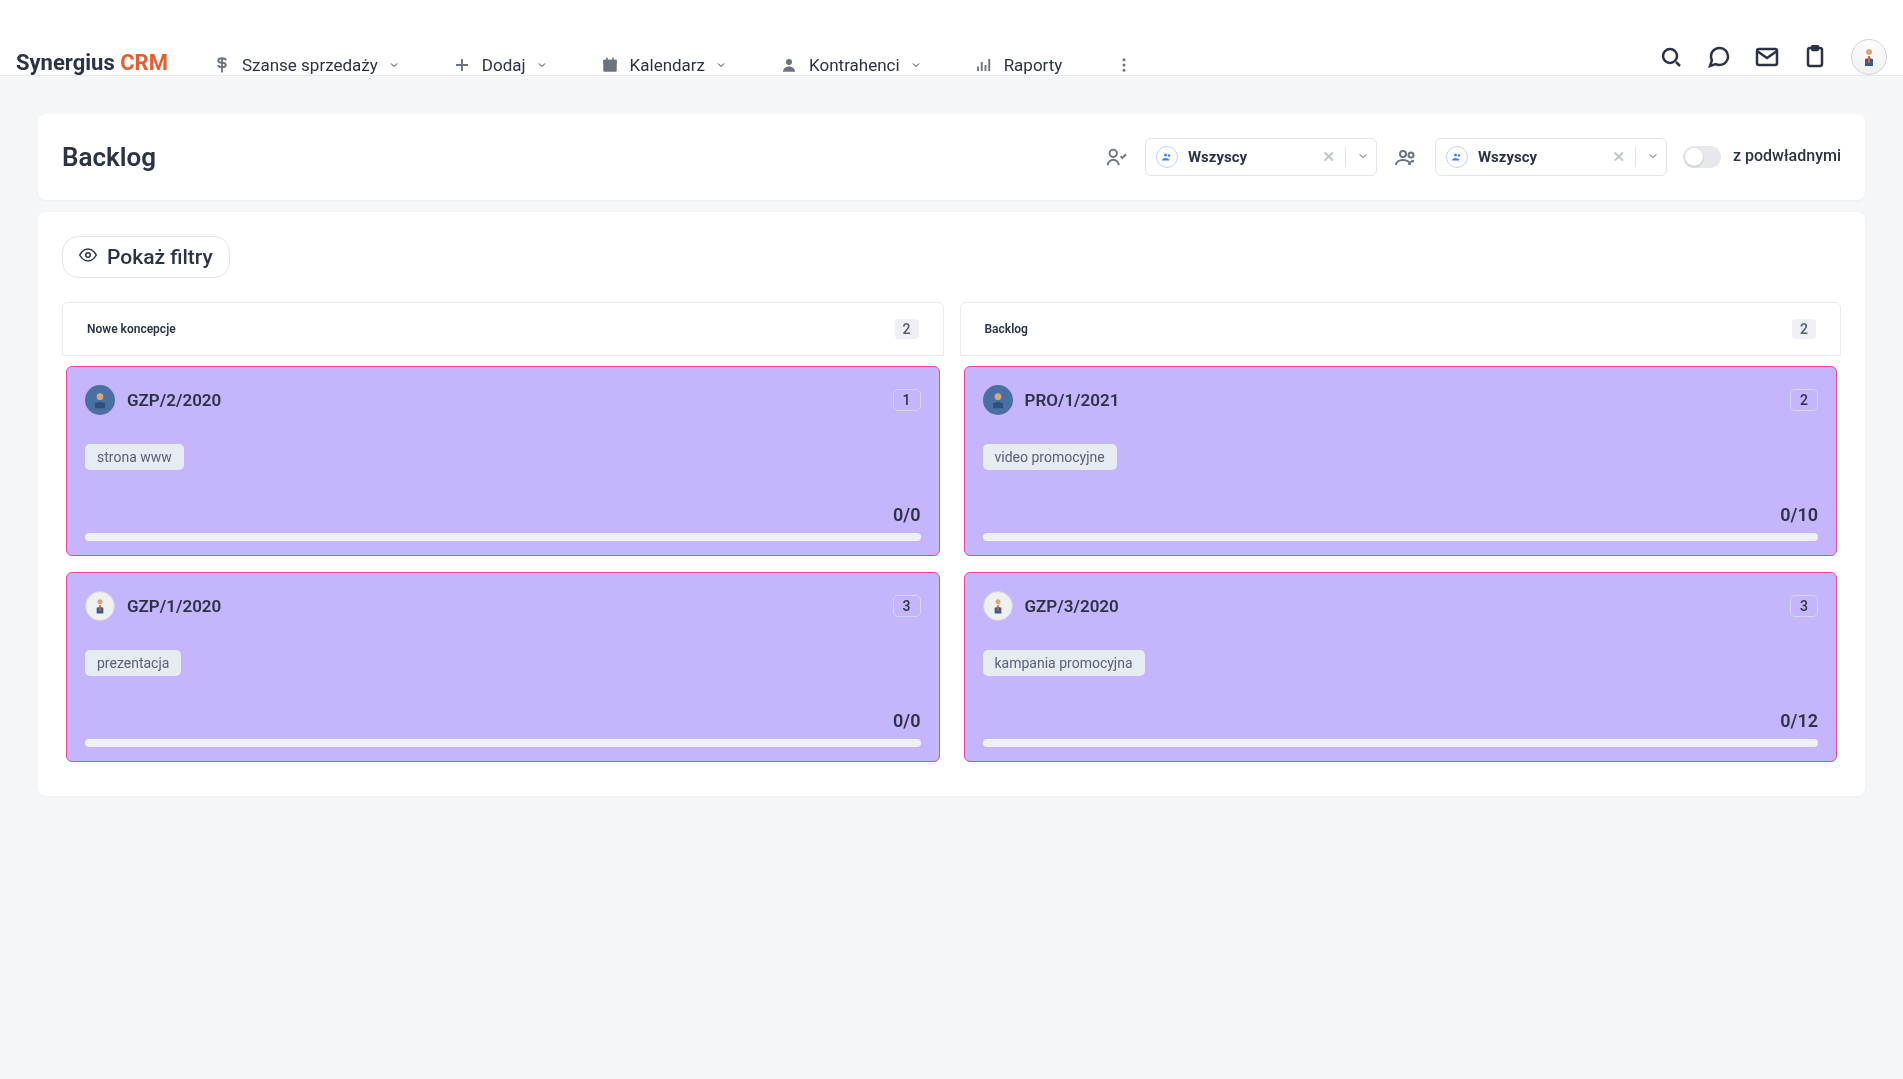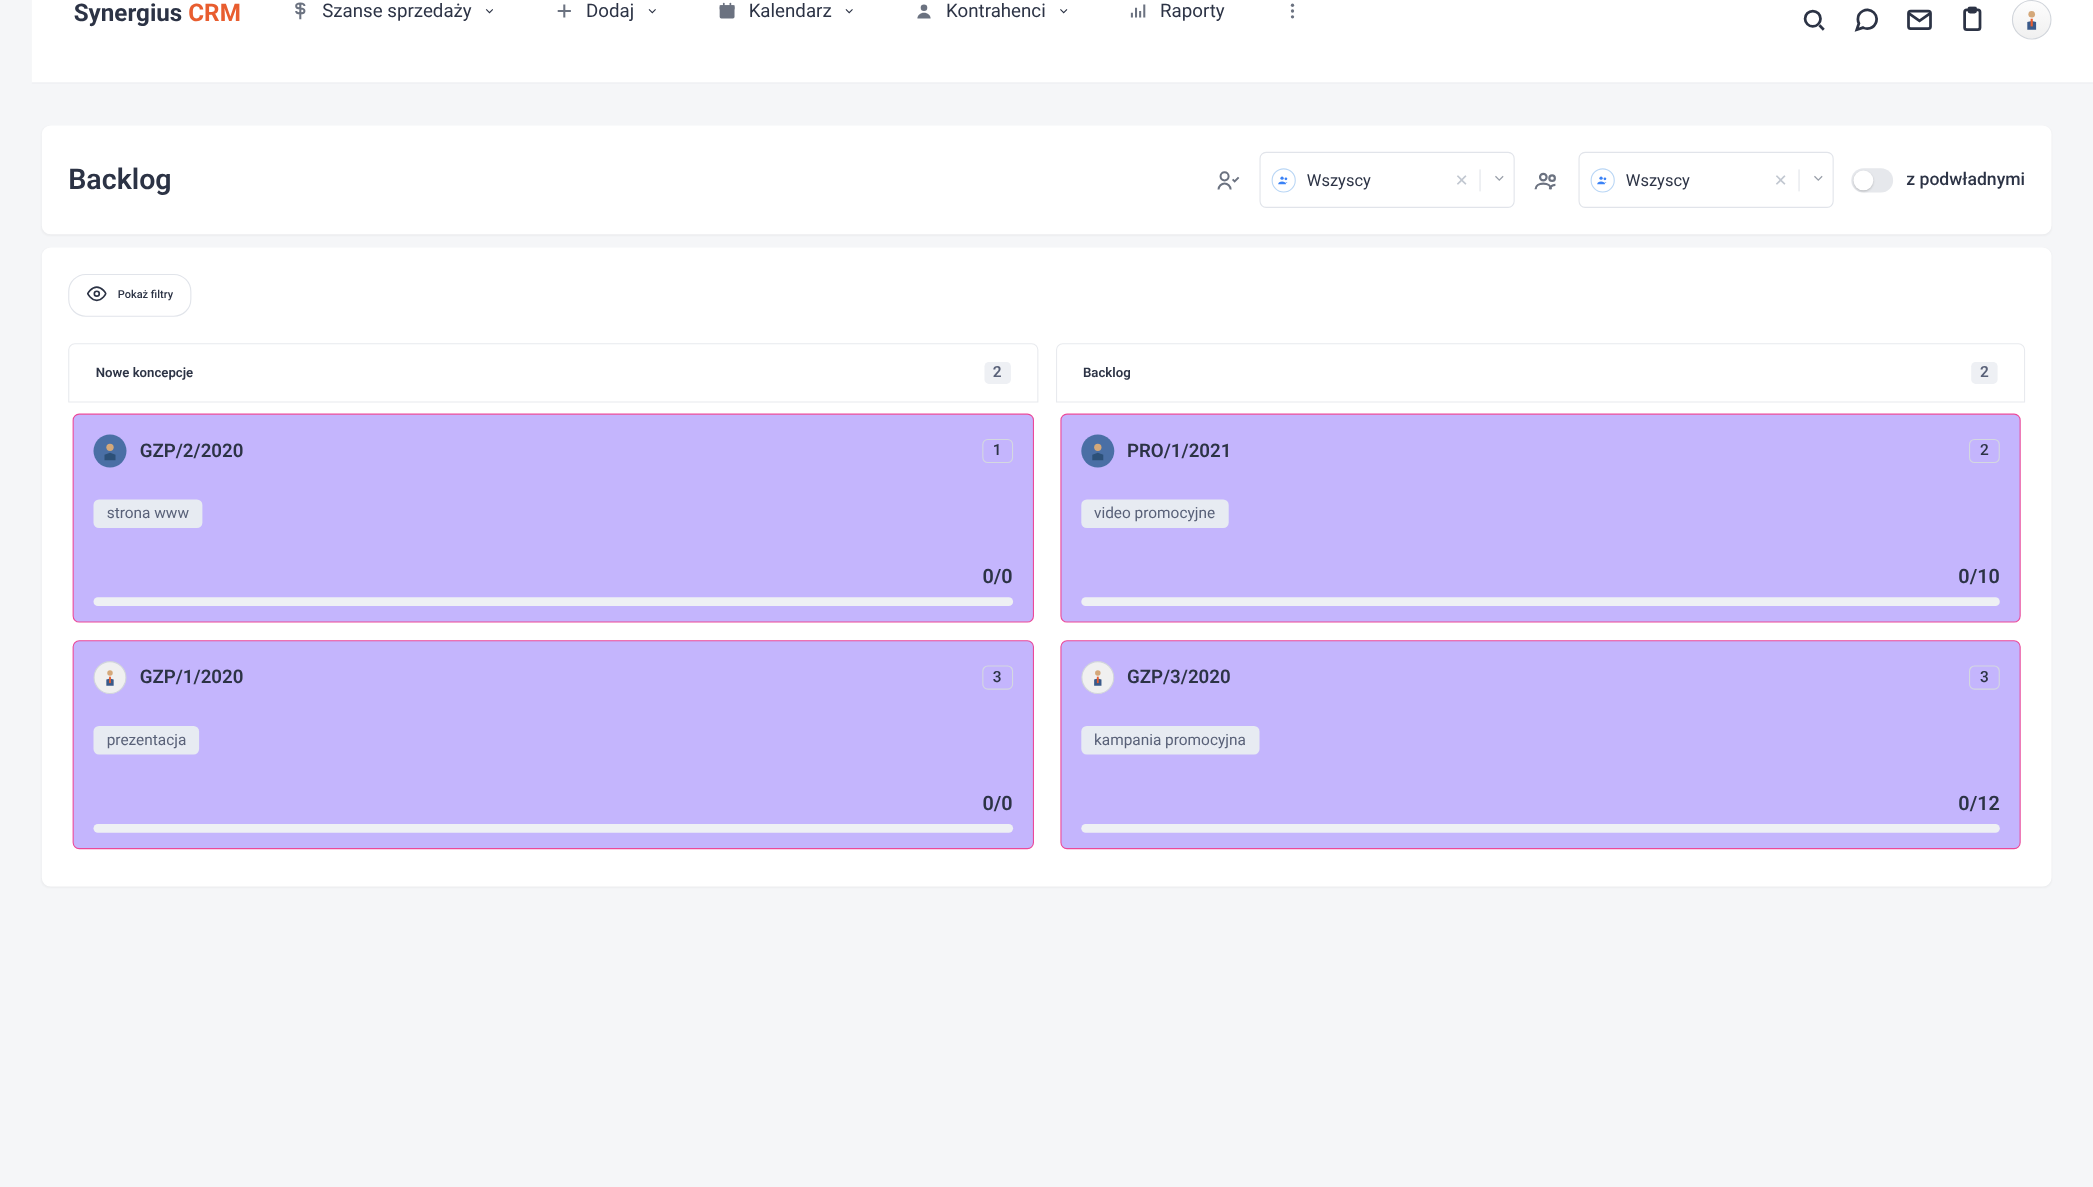--- a/index.html
+++ b/index.html
@@ -10,23 +10,22 @@
   width: 1903px;
   height: 1079px;
   overflow: hidden;
 }
 
 .header {
   background: #fff;
   border-bottom: 1px solid #e8eaee;
   height: 76px;
   display: flex;
-  align-items: flex-start;
-  padding: 0 38px;
-  margin-left: 29px;
+  align-items: flex-end;
+  padding: 0 16px;
 }
 .logo {
   font-size: 22px;
   font-weight: 700;
   margin-right: 44px;
 }
 .logo .crm { color: #e85d2f; }
 .nav { display: flex; align-items: center; gap: 52px; }
 .nav-item {
   display: flex;
@@ -98,25 +97,26 @@
   display: flex;
   align-items: center;
   justify-content: center;
   color: #6b7280;
 }
 .select-box {
   display: flex;
   align-items: center;
   border: 1px solid #e1e4ea;
   border-radius: 6px;
-  height: 51px;
+  height: 38px;
   min-width: 232px;
   padding: 0 8px 0 10px;
   gap: 10px;
   background: #fff;
+  font-weight: bold;
 }
 .select-box .select-icon {
   width: 22px;
   height: 22px;
   border-radius: 50%;
   border: 1px solid #b9d6f5;
   display: flex;
   align-items: center;
   justify-content: center;
   color: #3b82f6;
@@ -172,21 +172,21 @@
   box-shadow: 0 1px 2px rgba(0,0,0,0.04);
   padding: 24px;
 }
 .show-filters-btn {
   display: inline-flex;
   align-items: center;
   gap: 10px;
   border: 1px solid #e1e4ea;
   border-radius: 16px;
   padding: 8px 16px;
-  font-size: 10px;
+  font-size: 21px;
   font-weight: 500;
   cursor: pointer;
   background: #fff;
 }
 .columns {
   display: flex;
   gap: 16px;
   margin-top: 24px;
 }
 .column {

